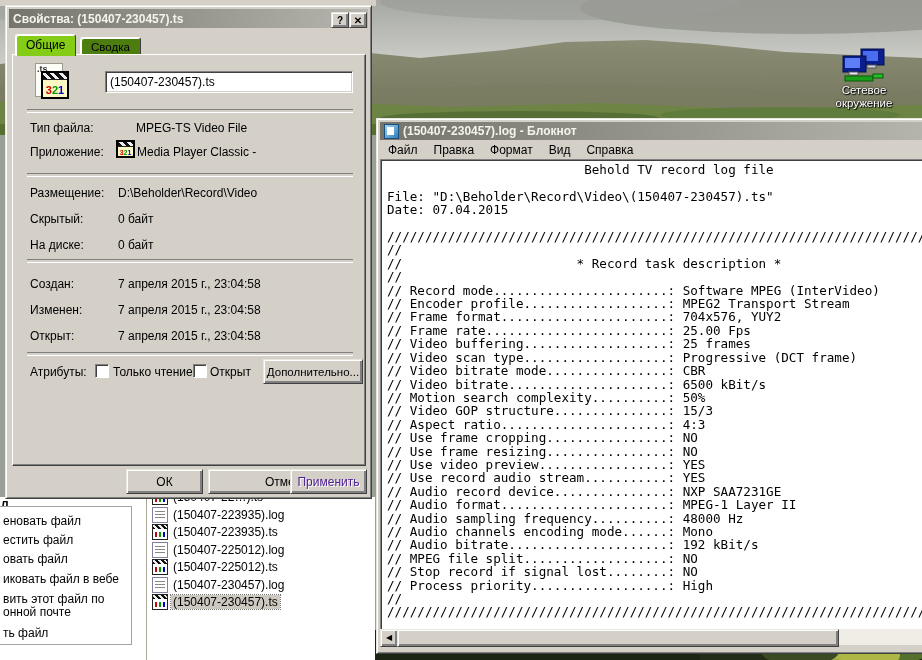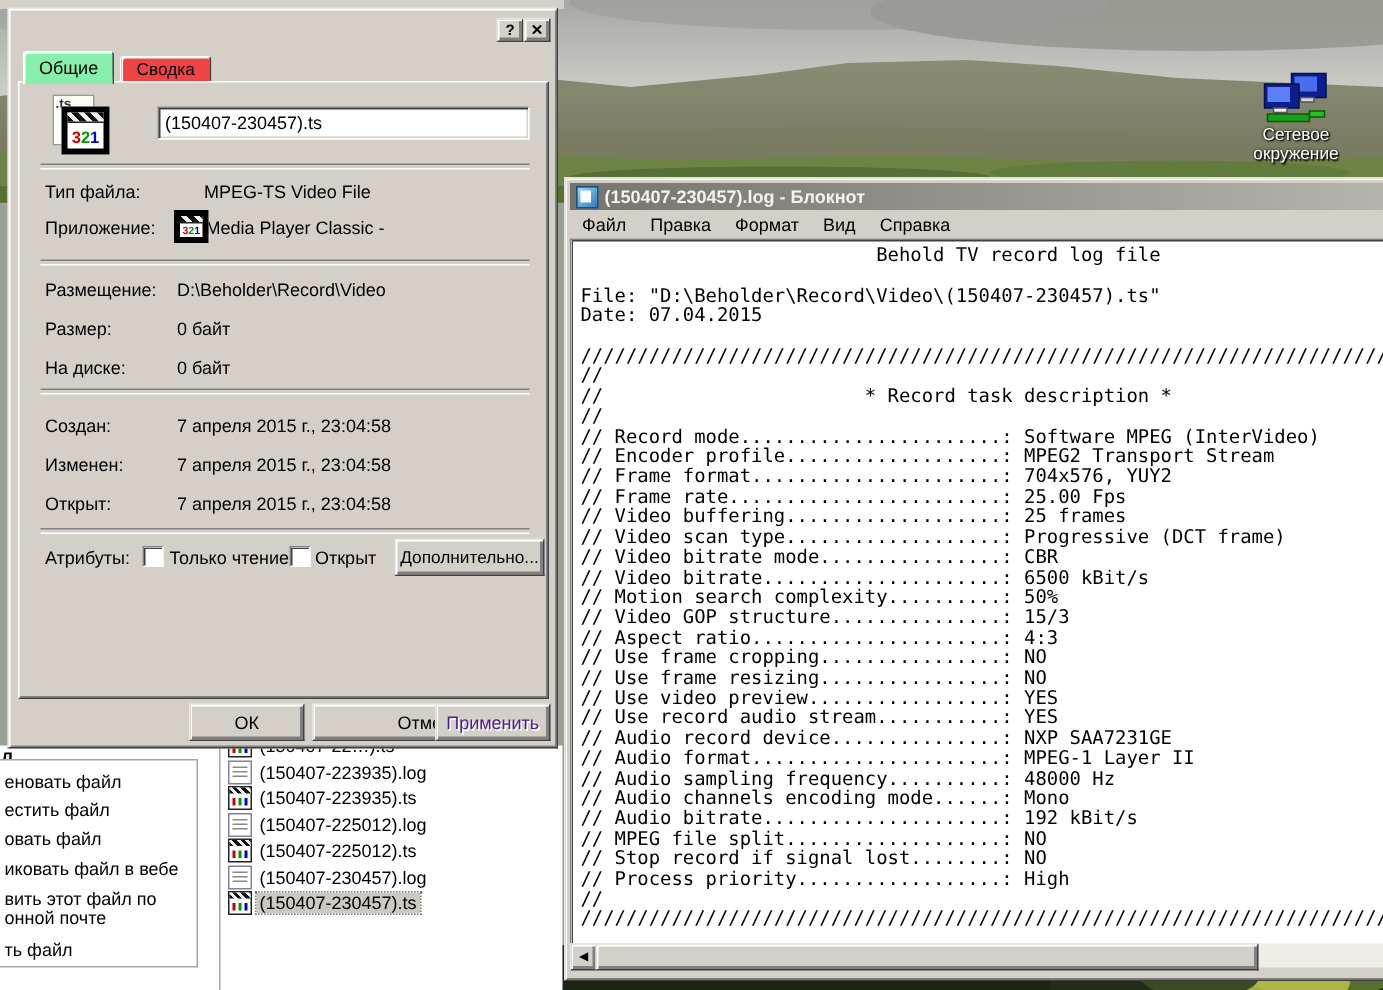--- a/index.html
+++ b/index.html
@@ -19,38 +19,38 @@
   .titlebar{background:linear-gradient(to right,#75756d,#b6b6ae);color:#f4f4ec;font-weight:bold;
             display:flex;align-items:center;padding:0 4px;font-size:12px;white-space:nowrap;overflow:hidden;}
   .sep{height:2px;border-top:1px solid #808080;border-bottom:1px solid #fff;}
 
   
   #dialog{left:5px;top:5px;width:365px;height:492px;z-index:40;}
   #dlg-title{left:3px;top:3px;right:3px;height:19px;}
   .cap-btn{width:16px;height:14px;font-size:10px;font-weight:bold;color:#000;}
   #dlg-help{right:22px;top:6px;}
   #dlg-close{right:4px;top:6px;}
-  .tab{position:absolute;background:#86efac;border:1px solid;border-color:#fff #404040 #d4d0c8 #fff;
+  .tab{position:absolute;background:#84cc16;border:1px solid;border-color:#fff #404040 #d4d0c8 #fff;
        border-bottom:none;border-radius:3px 3px 0 0;padding:3px 10px 4px 10px;
        box-shadow:inset 1px 1px 0 #fff;}
   #tab-page{left:6px;top:48px;width:352px;height:410px;background:#d4d0c8;
             border:1px solid;border-color:#fff #404040 #404040 #fff;
             box-shadow:inset -1px -1px 0 #808080;}
   .row-label{position:absolute;left:17px;white-space:nowrap;}
   .row-value{position:absolute;left:105px;white-space:nowrap;}
   .dlgsep{position:absolute;left:14px;right:12px;}
   .cb{position:absolute;width:12px;height:12px;background:#fff;border:1px solid;
       border-color:#808080 #fff #fff #808080;box-shadow:inset 1px 1px 0 #404040;}
 
   
   #big-icon{left:20px;top:8px;width:36px;height:40px;}
   #big-icon .page{position:absolute;left:2px;top:0;width:26px;height:32px;background:#fdfdf8;
                   border:1px solid #9a9a8e;}
   #big-icon .ext{position:absolute;left:4px;top:1px;font-size:9px;font-weight:bold;color:#333;}
-  .clapper{position:absolute;background:#ffffff;border:4px solid #000000;}
+  .clapper{position:absolute;background:#fef9c3;border:2px solid #000000;}
   .clapper .top{position:absolute;left:0;right:0;top:0;height:6px;
     background:repeating-linear-gradient(45deg,#111 0 3px,#eee 3px 6px);border-bottom:1px solid #222;}
   .clapper .digits{position:absolute;left:0;right:0;bottom:0;text-align:center;
     font-weight:bold;font-family:"Liberation Sans",sans-serif;letter-spacing:0;}
   .d-red{color:#c00;} .d-green{color:#090;} .d-blue{color:#00c;}
 
   
   #notepad{left:376px;top:118px;width:560px;height:534px;z-index:30;}
   #np-title{left:3px;top:3px;right:0px;height:18px;}
   #np-doc-icon{width:13px;height:13px;margin-right:4px;background:linear-gradient(135deg,#9fd8f0,#2e7dbb);
@@ -241,25 +241,28 @@
   </div>
   <div id="np-hscroll" class="abs">
     <div class="btn sb-btn">
         <span class="arrow-glyph">◀</span>
       </div>
     <div id="np-thumb" class="btn"></div>
   </div>
 </div>
 
 <div id="dialog" class="abs win-raised">
+  <div id="dlg-title" class="abs titlebar">
+    <span>Свойства: (150407-230457).ts</span>
+  </div>
   <div id="dlg-help" class="abs btn cap-btn">?</div>
   <div id="dlg-close" class="abs btn cap-btn">✕</div>
 
   <div class="tab" style="left:9px;top:28px;height:14px;z-index:2;box-shadow:inset 1px 1px 0 #fff,0 1px 0 #d4d0c8;">Общие</div>
-  <div class="tab" style="left:74px;top:31px;height:11px;font-size:11.5px;background:#ef4444;">Сводка</div>
+  <div class="tab" style="left:74px;top:31px;height:11px;font-size:11.5px;background:#4d7c0f;">Сводка</div>
 
   <div id="tab-page" class="abs">
 
     <div id="big-icon" class="abs">
       <div class="page"></div>
       <div class="ext">.ts</div>
       <div class="clapper" style="left:8px;top:8px;width:24px;height:24px;">
         <div class="top"></div>
         <div class="digits" style="font-size:11px;bottom:1px;"><span class="d-red">3</span><span class="d-green">2</span><span class="d-blue">1</span></div>
       </div>
@@ -270,21 +273,21 @@
 
     <div class="dlgsep sep" style="top:54px;"></div>
 
     <div id="dlg-rows">
         <div class="row-label" style="top: 66px;">Тип файла:</div>
         <div class="row-value" style="top: 66px; left: 123px;">MPEG-TS Video File</div>
         <div class="row-label" style="top: 90px;">Приложение:</div>
         <div class="row-value" style="top: 90px; left: 124px;">Media Player Classic -</div>
         <div class="row-label" style="top: 131px;">Размещение:</div>
         <div class="row-value" style="top: 131px; left: 105px;">D:\Beholder\Record\Video</div>
-        <div class="row-label" style="top: 157px;">Размер:</div>
+        <div class="row-label" style="top: 157px;">Скрытый:</div>
         <div class="row-value" style="top: 157px; left: 105px;">0 байт</div>
         <div class="row-label" style="top: 183px;">На диске:</div>
         <div class="row-value" style="top: 183px; left: 105px;">0 байт</div>
         <div class="row-label" style="top: 222px;">Создан:</div>
         <div class="row-value" style="top: 222px; left: 105px;">7 апреля 2015 г., 23:04:58</div>
         <div class="row-label" style="top: 248px;">Изменен:</div>
         <div class="row-value" style="top: 248px; left: 105px;">7 апреля 2015 г., 23:04:58</div>
         <div class="row-label" style="top: 274px;">Открыт:</div>
         <div class="row-value" style="top: 274px; left: 105px;">7 апреля 2015 г., 23:04:58</div>
       </div>

